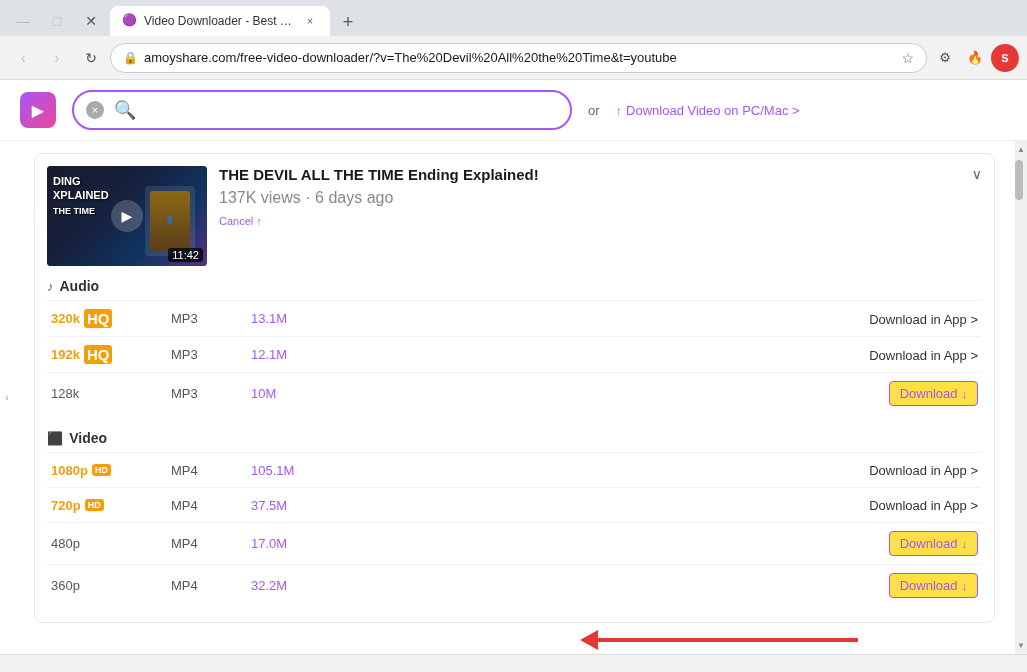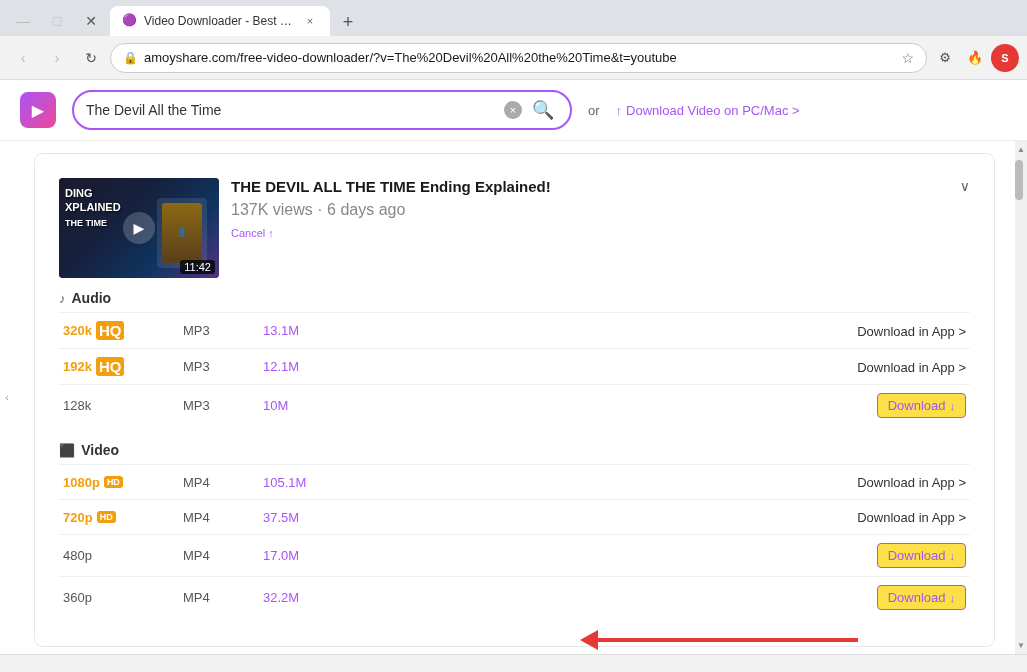--- a/index.html
+++ b/index.html
@@ -150,21 +150,21 @@
       flex: 1;
       padding: 12px 20px;
       overflow-y: auto;
       overflow-x: hidden;
     }
 
     
     .video-card {
       border: 1px solid #e5e7eb;
       border-radius: 8px;
-      padding: 24px;
+      padding: 12px;
       margin-bottom: 12px;
     }
     .video-top { display: flex; gap: 12px; align-items: flex-start; }
     .video-thumb {
       width: 160px; height: 100px;
       background: #2d2d2d;
       border-radius: 4px;
       position: relative;
       flex-shrink: 0;
       overflow: hidden;
@@ -367,21 +367,20 @@
     <div class="page-content">
 
       <div class="site-header">
         <div class="logo-area">
           <div class="logo-icon">
             <span>▶</span>
           </div>
         </div>
 
         <div class="search-box">
-          <input class="search-input" type="text" value="The Devil All the Time" style="">
           <div class="search-clear">×</div>
           <button class="search-btn">
             <span>🔍</span>
           </button>
         </div>
 
         <span class="or-text">or</span>
         <div class="download-pc-link">
           <span>↑</span>
           <span>Download Video on PC/Mac &gt;</span>

